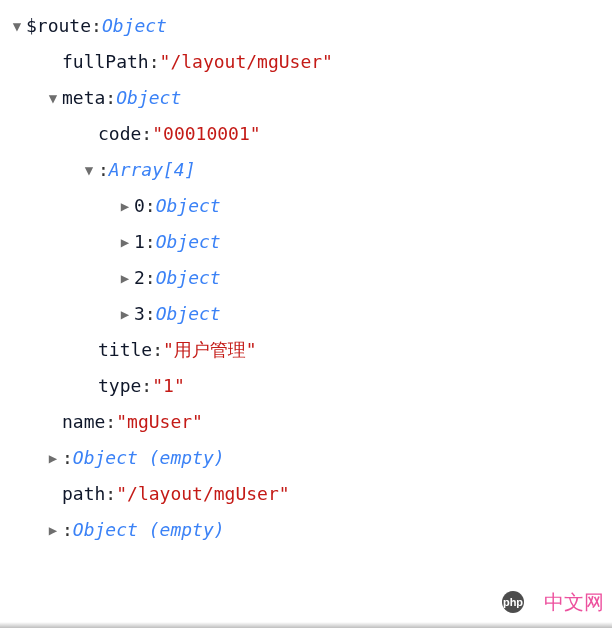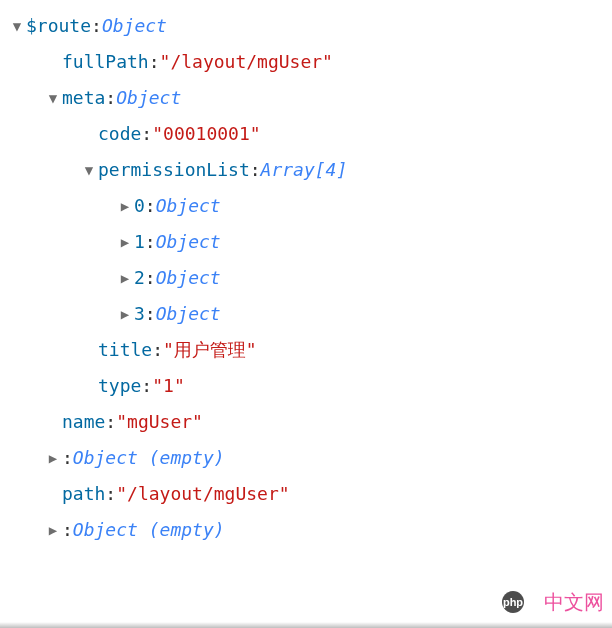--- a/index.html
+++ b/index.html
@@ -34,21 +34,21 @@
       color: #6e6e6e;
       font-size: 14px;
       user-select: none;
       cursor: pointer;
     }
     .arrow.spacer {
       visibility: hidden;
       cursor: default;
     }
     .key {
-      color: #0369a1;
+      color: #0f172a;
     }
     .colon {
       color: #333;
     }
     .type {
       color: #3b82f6;
       font-style: italic;
     }
     .string {
       color: #c41a16;
@@ -127,21 +127,20 @@
       <span> </span>
       <span class="key">code</span>
       <span class="colon">:</span>
       <span> </span>
       <span class="string">"00010001"</span>
     </div>
     <div class="tree-row">
       <span class="indent" style="width: 76px;"></span>
       <span class="arrow">▼</span>
       <span> </span>
-      <span class="key">permissionList</span>
       <span class="colon">:</span>
       <span> </span>
       <span class="type">Array[4]</span>
     </div>
     <div class="tree-row">
       <span class="indent" style="width: 112px;"></span>
       <span class="arrow">▶</span>
       <span> </span>
       <span class="key">0</span>
       <span class="colon">:</span>

